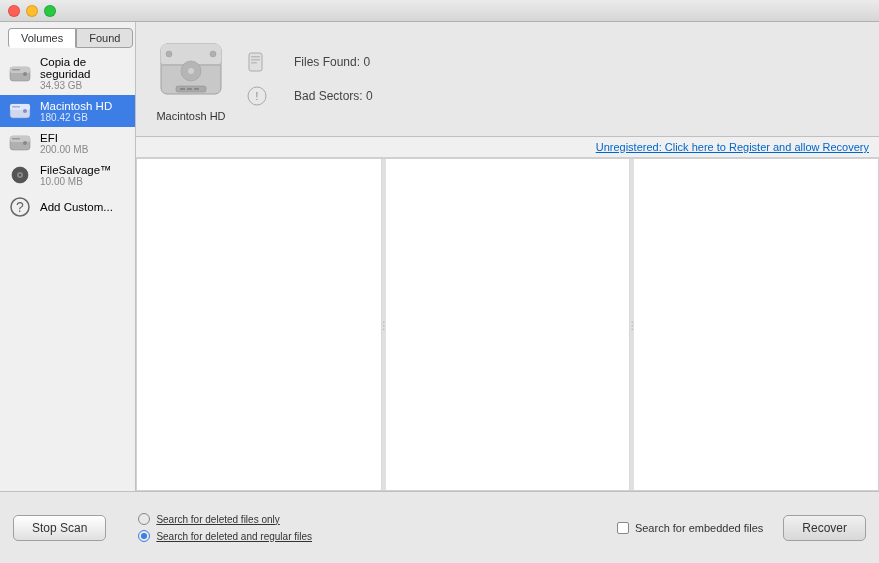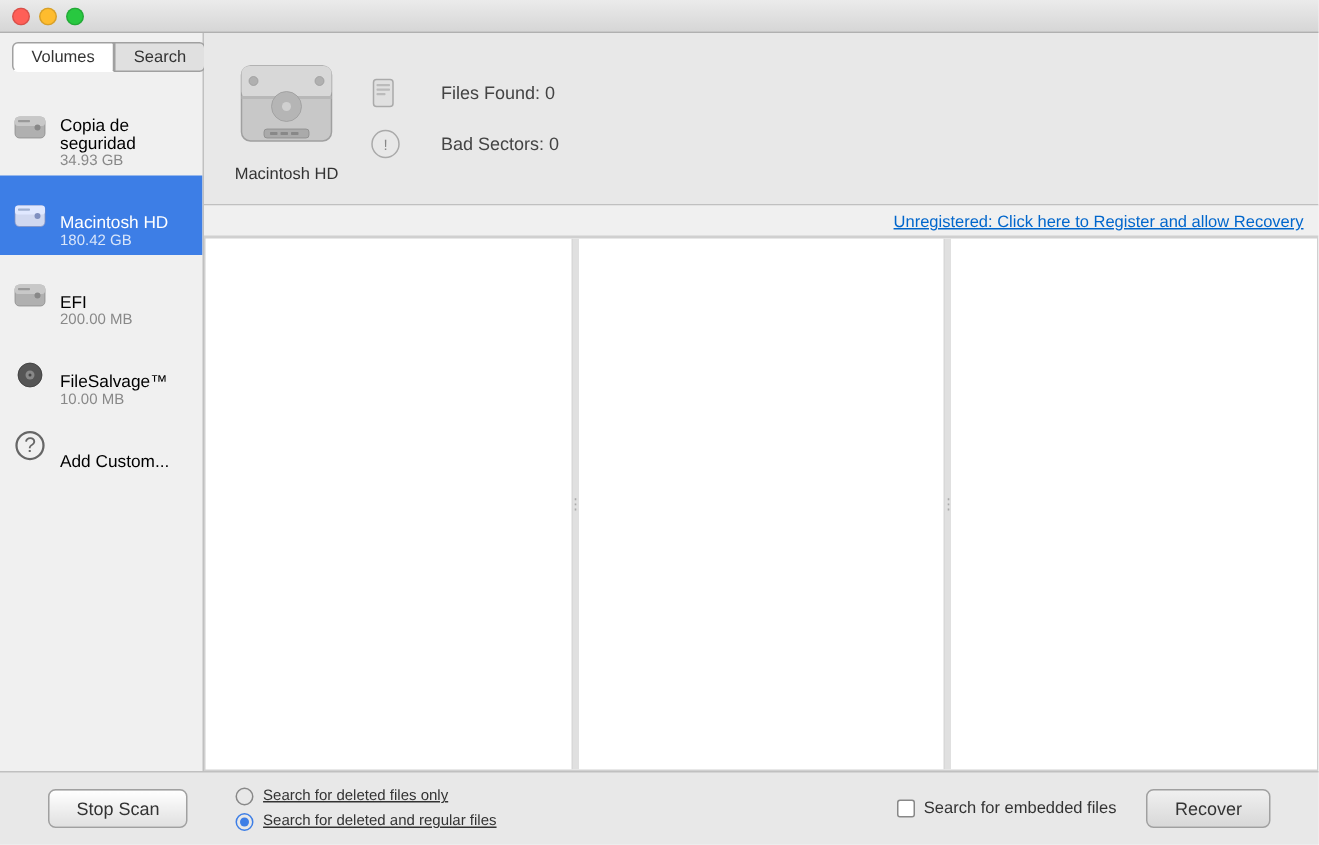--- a/index.html
+++ b/index.html
@@ -112,21 +112,20 @@
       height: 24px;
       flex-shrink: 0;
       display: flex;
       align-items: center;
       justify-content: center;
     }
 
     .item-text {
       display: flex;
       flex-direction: column;
-      margin-top: 22px;
     }
     .item-title {
       font-size: 11.5px;
       font-weight: 500;
     }
     .item-subtitle {
       font-size: 10px;
       color: #888;
     }
 
@@ -240,26 +239,26 @@
       position: absolute;
       top: 50%;
       left: 50%;
       transform: translate(-50%, -50%);
       color: #aaa;
       font-size: 10px;
     }
 
     
     .bottom-bar {
-      height: 49px;
+      height: 72px;
       background: #e8e8e8;
       border-top: 1px solid #c0c0c0;
       display: flex;
       align-items: center;
-      padding: 0 32px;
+      padding: 0 13px;
       gap: 20px;
     }
 
     .bottom-left {
       flex: 1;
       display: flex;
       flex-direction: column;
       gap: 5px;
       padding-left: 12px;
     }
@@ -356,21 +355,21 @@
     <div class="traffic-light maximize"></div>
   </div>
 </div>
 
 <div class="app-container">
   <div class="main-area">
 
     <div class="sidebar">
       <div class="tab-bar">
         <button class="tab-btn active">Volumes</button>
-        <button class="tab-btn">Search</button>
+        <button class="tab-btn">Found</button>
       </div>
       <div class="sidebar-list">
 
         <div class="sidebar-item">
           <div class="item-icon">
             <svg class="hdd-icon" viewBox="0 0 22 20" fill="none">
               <rect x="1" y="3" width="20" height="14" rx="3" fill="#b0b0b0" stroke="#888" stroke-width="0.5"></rect>
               <rect x="1" y="3" width="20" height="6" rx="2" fill="#c8c8c8"></rect>
               <circle cx="16" cy="10" r="2" fill="#888"></circle>
               <rect x="3" y="5" width="8" height="1.5" rx="0.5" fill="#999"></rect>

